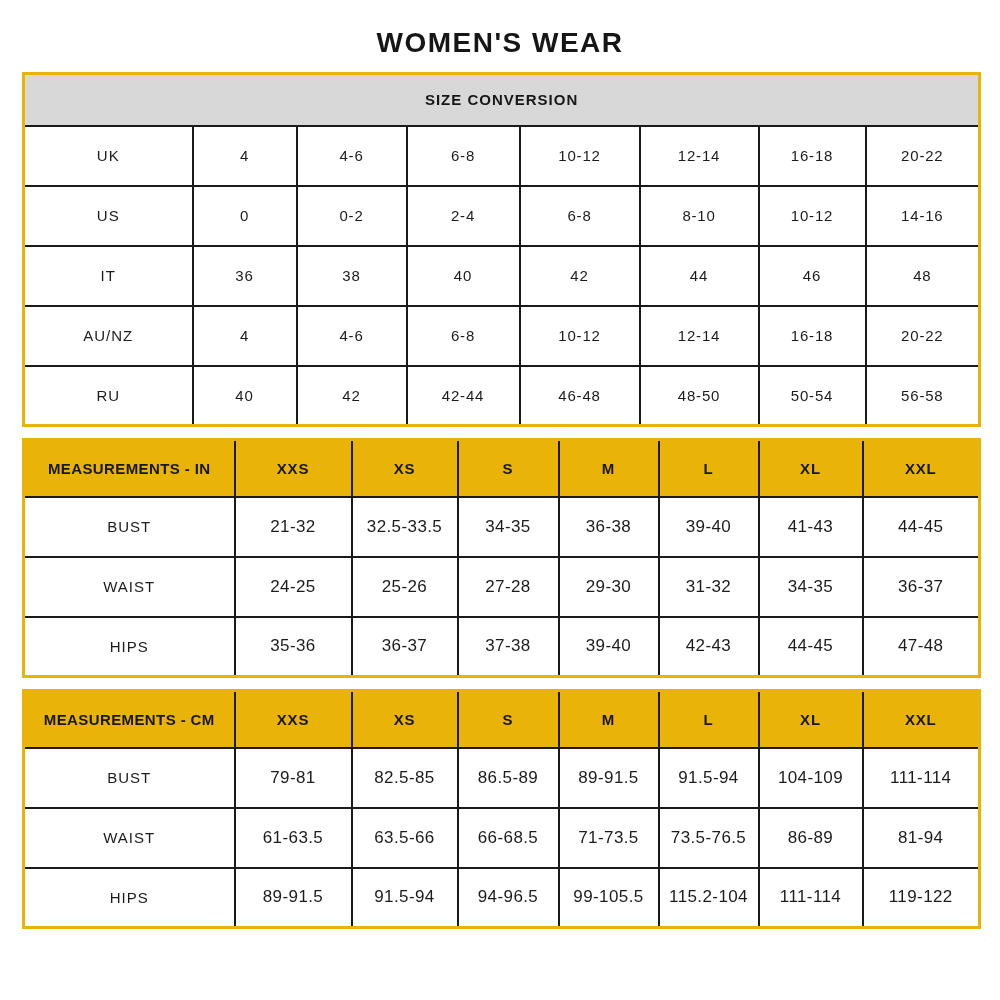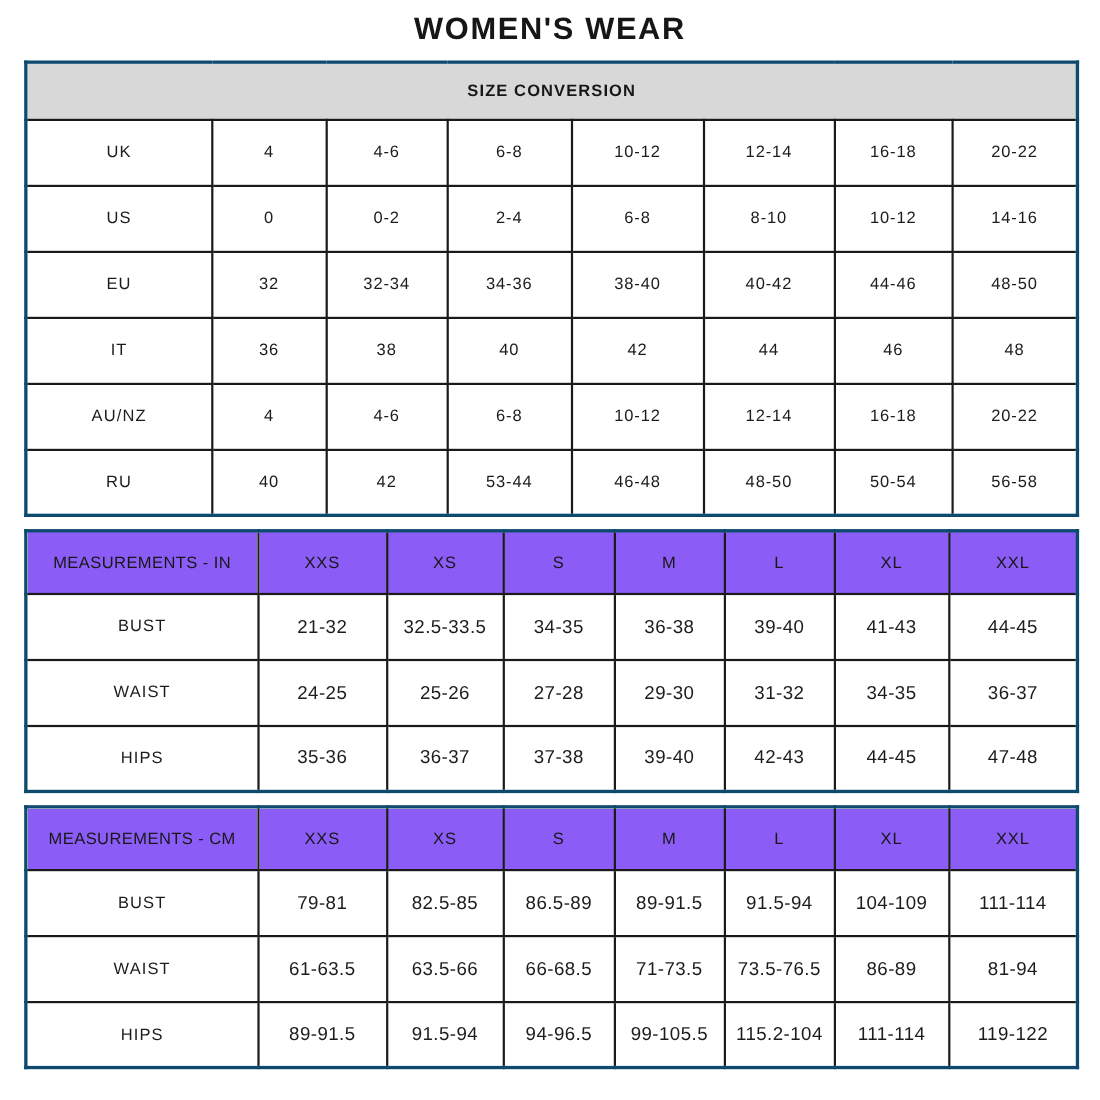--- a/index.html
+++ b/index.html
@@ -15,29 +15,29 @@
   .page {
     width: 956px;
     padding: 10px 22px 0 22px;
     box-sizing: content-box;
   }
   .page-title {
     text-align: center;
     font-size: 28px;
     font-weight: 700;
     letter-spacing: 1.5px;
-    margin: 0 0 13px 0;
+    margin: 17px 0 13px 0;
     color: #161616;
   }
   table.sizing-table {
     border-collapse: collapse;
     table-layout: fixed;
     width: 956px;
     margin: 0 0 11px 0;
-    border: 3px solid #0c4a6e;
+    border: 3px solid #eab308;
   }
   table.sizing-table th,
   table.sizing-table td {
     border: 2px solid #1a1a1a;
     text-align: center;
     vertical-align: middle;
     padding: 0 4px;
     overflow: hidden;
   }
   .caption-row { height: 52px; }
@@ -50,22 +50,22 @@
   }
   .head-row { height: 57px; }
   .plain-head th {
     background: #ffffff;
     font-weight: 400;
     font-size: 15px;
     letter-spacing: 1.2px;
     color: #1c1c1c;
   }
   .gray-head th {
-    background: #8b5cf6;
-    font-weight: 400;
+    background: #eab308;
+    font-weight: 700;
     font-size: 15px;
     letter-spacing: 0.8px;
     color: #171717;
   }
   .gray-head th.corner-cell {
     font-size: 15px;
     letter-spacing: 0.4px;
   }
   .data-row { height: 60px; }
   td.row-label {
@@ -118,30 +118,20 @@
           <td class="row-label">US</td>
           <td class="val-lg">0</td>
           <td class="val-lg">0-2</td>
           <td class="val-lg">2-4</td>
           <td class="val-lg">6-8</td>
           <td class="val-lg">8-10</td>
           <td class="val-lg">10-12</td>
           <td class="val-lg">14-16</td>
         </tr>
         <tr class="data-row">
-          <td class="row-label">EU</td>
-          <td class="val-lg">32</td>
-          <td class="val-lg">32-34</td>
-          <td class="val-lg">34-36</td>
-          <td class="val-lg">38-40</td>
-          <td class="val-lg">40-42</td>
-          <td class="val-lg">44-46</td>
-          <td class="val-lg">48-50</td>
-        </tr>
-        <tr class="data-row">
           <td class="row-label">IT</td>
           <td class="val-lg">36</td>
           <td class="val-lg">38</td>
           <td class="val-lg">40</td>
           <td class="val-lg">42</td>
           <td class="val-lg">44</td>
           <td class="val-lg">46</td>
           <td class="val-lg">48</td>
         </tr>
         <tr class="data-row">
@@ -151,21 +141,21 @@
           <td class="val-lg">6-8</td>
           <td class="val-lg">10-12</td>
           <td class="val-lg">12-14</td>
           <td class="val-lg">16-18</td>
           <td class="val-lg">20-22</td>
         </tr>
         <tr class="data-row">
           <td class="row-label">RU</td>
           <td class="val-lg">40</td>
           <td class="val-lg">42</td>
-          <td class="val-lg">53-44</td>
+          <td class="val-lg">42-44</td>
           <td class="val-lg">46-48</td>
           <td class="val-lg">48-50</td>
           <td class="val-lg">50-54</td>
           <td class="val-lg">56-58</td>
         </tr>
       </tbody>
     </table>
 
   <table class="sizing-table" id="t-in">
     <colgroup>

